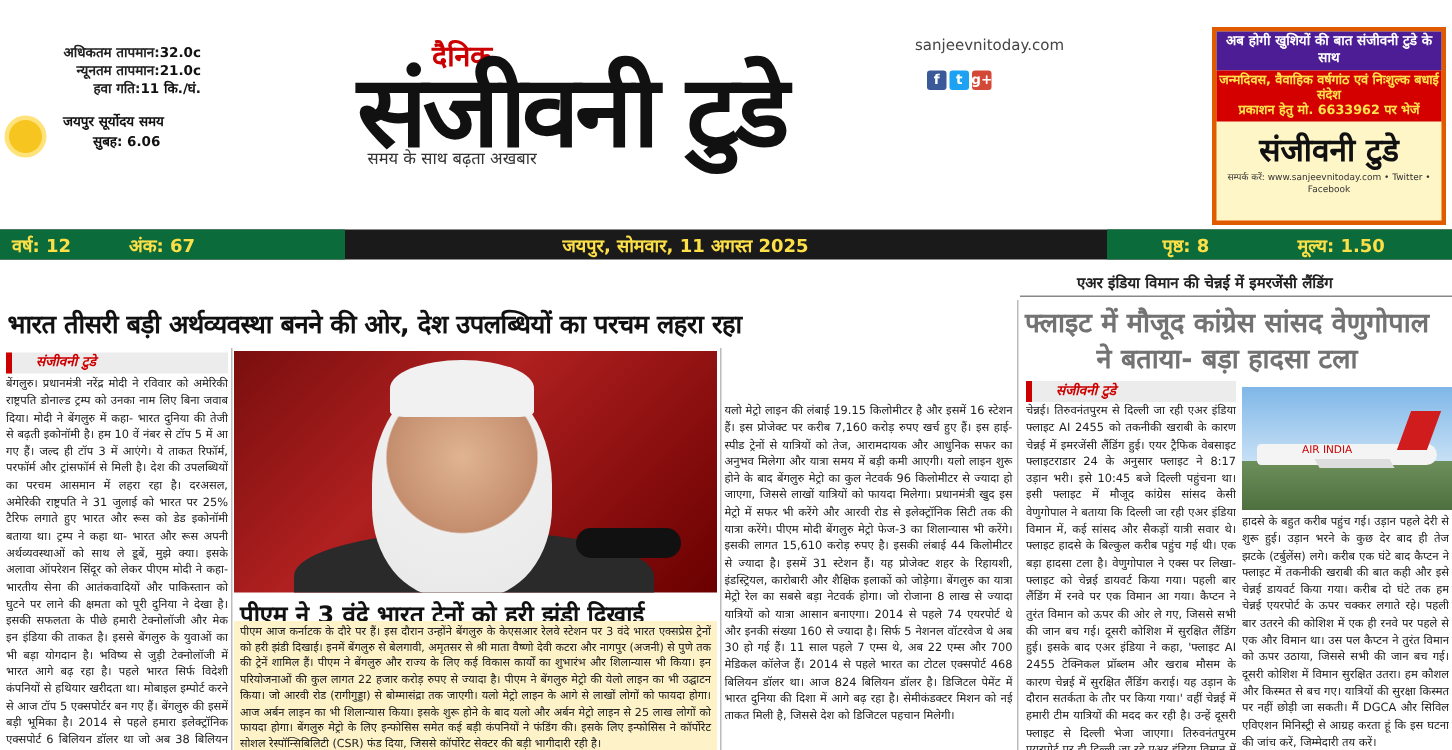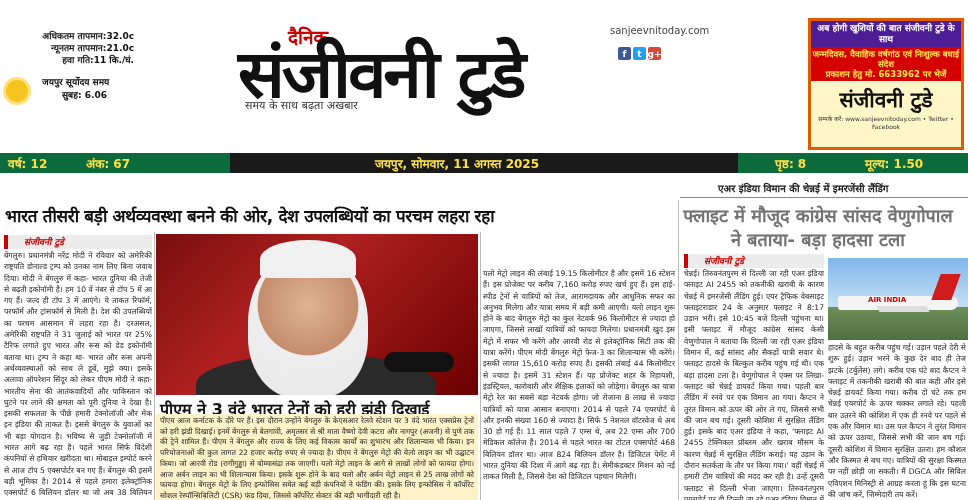--- a/index.html
+++ b/index.html
@@ -51,21 +51,21 @@
 .photo .hair{position:absolute;left:104px;top:6px;width:96px;height:38px;border-radius:50% 50% 10% 10%;background:#f1f1f1}
 .photo .jacket{position:absolute;left:40px;top:120px;width:240px;height:60px;border-radius:50% 50% 0 0;background:#2a2a2a}
 .photo .chip{position:absolute;left:228px;top:118px;width:70px;height:20px;border-radius:10px;background:#111}
 .caption-hl{position:absolute;left:160px;top:398px;font-size:16px;font-weight:bold;color:#111}
 .cap-body{position:absolute;left:156px;top:414px;width:322px;height:95px;background:#fdf2c8;font-size:7.4px;line-height:10.7px;padding:2px 4px;color:#222;overflow:hidden;text-align:justify}
 .mid-hl{position:absolute;left:483px;top:237px;width:190px;font-size:11.5px;font-weight:bold;line-height:14px;color:#111}
 .rphoto{position:absolute;left:828px;top:258px;width:140px;height:82px;background:linear-gradient(#7fb7e8,#c6e0f5 60%,#6d8f5a 60%,#4e7040);overflow:hidden}
 .plane-body{position:absolute;left:10px;top:38px;width:120px;height:14px;border-radius:8px 20px 20px 8px;background:#f4f4f4}
 .plane-tail{position:absolute;left:108px;top:16px;width:20px;height:26px;background:#d01c1c;transform:skewX(-20deg)}
 .plane-wing{position:absolute;left:50px;top:48px;width:50px;height:6px;background:#ddd;transform:skewX(30deg)}
-.plane-text{position:absolute;left:40px;top:38px;font-size:7px;color:#c00;font-weight:bold}
+.plane-text{position:absolute;left:40px;top:38px;font-size:7px;color:#c00;font-weight:normal}
 .vline{position:absolute;width:1px;background:#bbb}
 </style>
 </head>
 <body>
 
 <div class="page">
 
   <div class="weather">
     <div class="wrow">
         <span>अधिकतम तापमान:</span>

